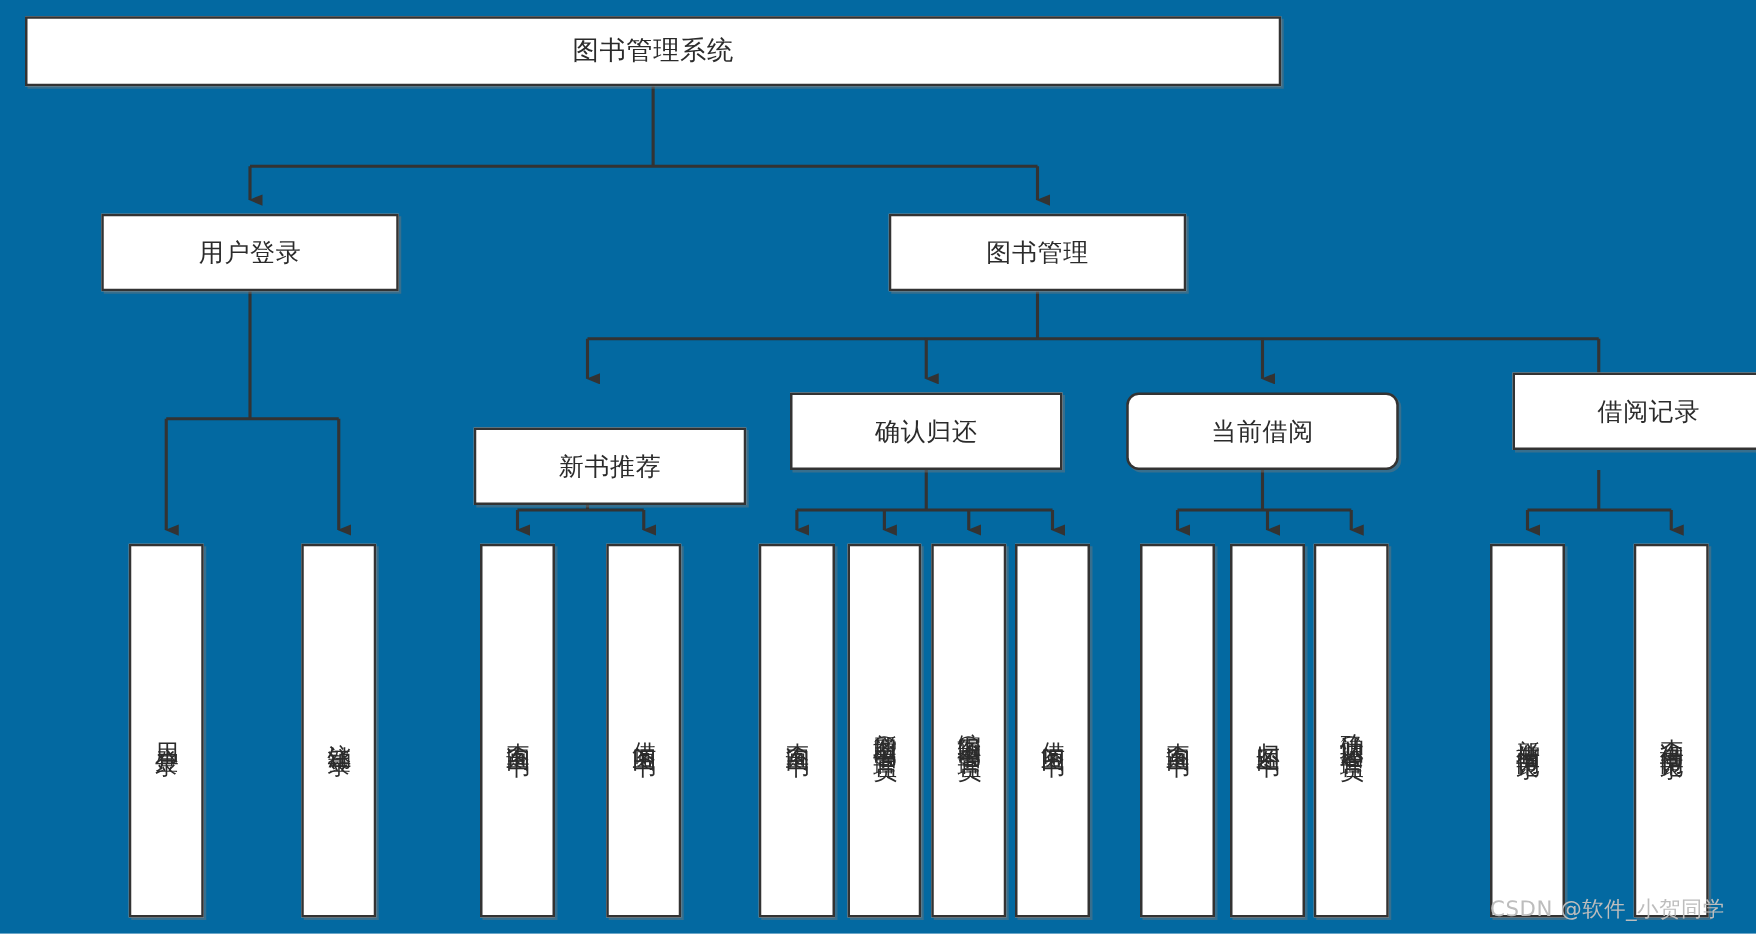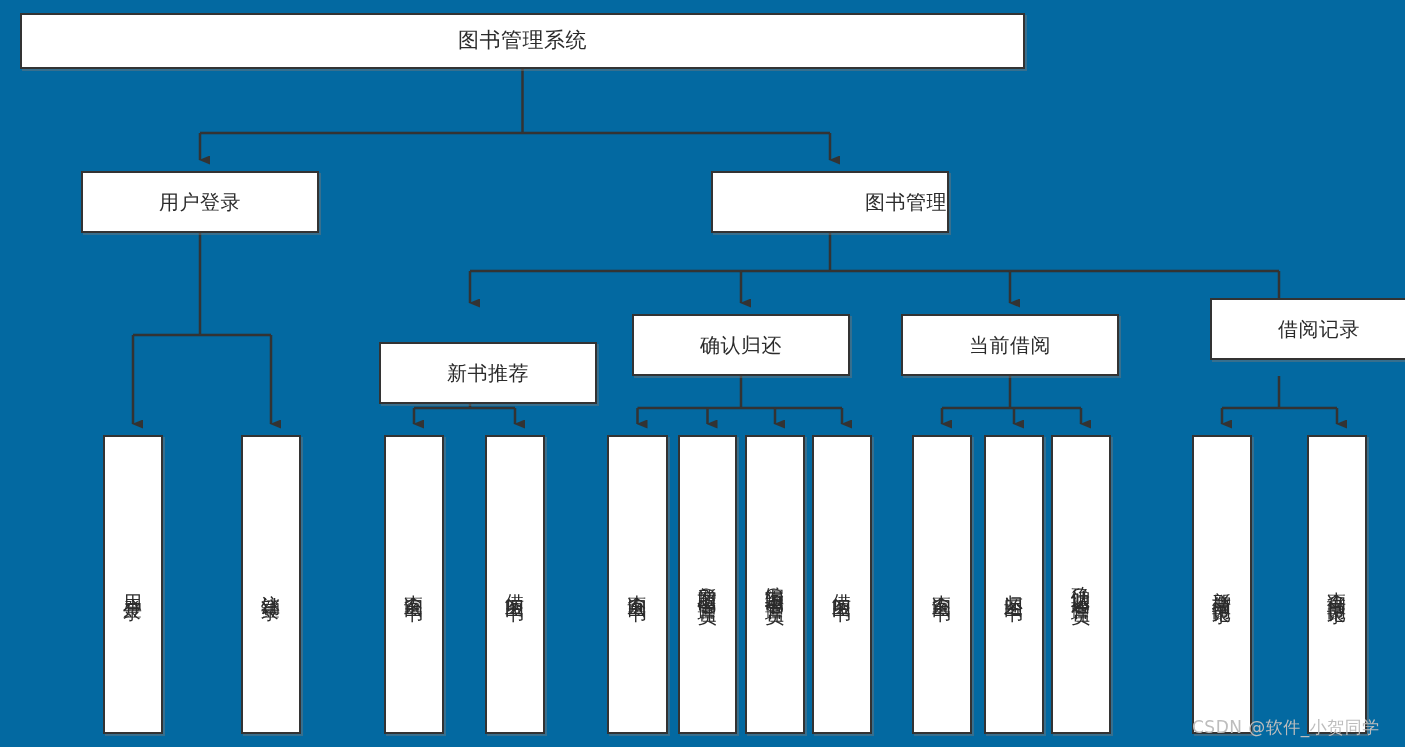--- a/index.html
+++ b/index.html
@@ -114,30 +114,30 @@
       </g>
   </svg>
 
   <div id="nodes-layer">
       <div class="node-box node-root" style="left: 20px; top: 13px; width: 1005px; height: 56px;">
         <span class="node-label-h">图书管理系统</span>
       </div>
       <div class="node-box" style="left: 81px; top: 171px; width: 238px; height: 62px;">
         <span class="node-label-h">用户登录</span>
       </div>
-      <div class="node-box" style="left: 711px; top: 171px; width: 238px; height: 62px; justify-content: flex-end;">
+      <div class="node-box" style="left: 711px; top: 171px; width: 238px; height: 62px;">
         <span class="node-label-h">图书管理</span>
       </div>
       <div class="node-box" style="left: 379px; top: 314px; width: 218px; height: 62px; margin-top: 28px;">
         <span class="node-label-h">新书推荐</span>
       </div>
       <div class="node-box" style="left: 632px; top: 314px; width: 218px; height: 62px;">
         <span class="node-label-h">确认归还</span>
       </div>
-      <div class="node-box" style="left: 901px; top: 314px; width: 218px; height: 62px;">
+      <div class="node-box" style="left: 901px; top: 314px; width: 218px; height: 62px; border-radius: 10px;">
         <span class="node-label-h">当前借阅</span>
       </div>
       <div class="node-box" style="left: 1170px; top: 298px; width: 218px; height: 62px; margin-left: 40px;">
         <span class="node-label-h">借阅记录</span>
       </div>
       <div class="node-box" style="left: 103px; top: 435px; width: 60px; height: 299px;">
         <span class="node-label-v">用户登录</span>
       </div>
       <div class="node-box" style="left: 241px; top: 435px; width: 60px; height: 299px;">
         <span class="node-label-v">注销登录</span>

